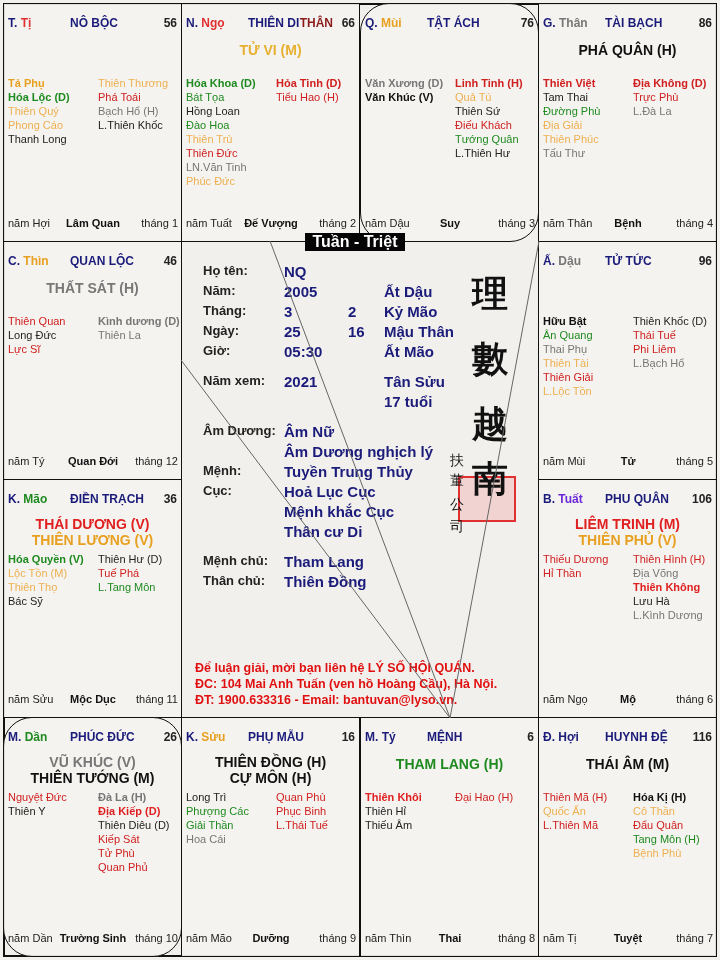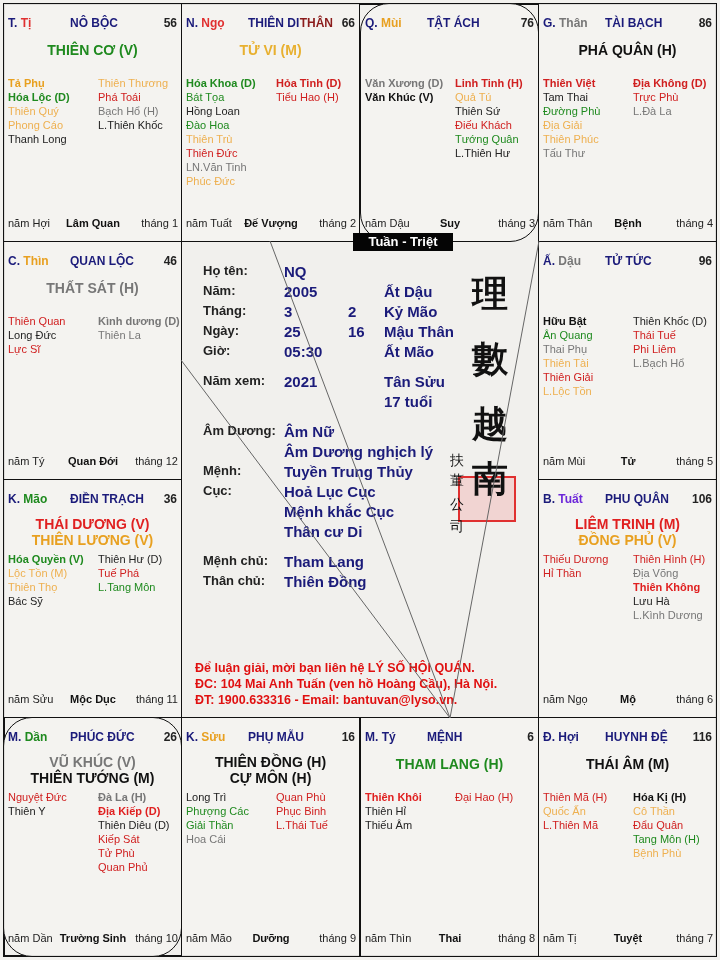--- a/index.html
+++ b/index.html
@@ -19,39 +19,38 @@
   .star { white-space: nowrap; }
   .b { font-weight: bold; }
   .ftr { position: absolute; bottom: 10px; left: 4px; right: 3px; font-size: 11px; height: 14px; }
   .ftr .y { position: absolute; left: 0; color: #222; }
   .ftr .s { position: absolute; left: 0; right: 0; text-align: center; font-weight: bold; color: #111; }
   .ftr .m { position: absolute; right: 0; color: #222; }
   #center { position: absolute; left: 181px; top: 241px; width: 358px; height: 477px; }
   .lbl { position: absolute; font-size: 13px; font-weight: bold; color: #222; }
   .val { position: absolute; font-size: 15px; font-weight: bold; color: #1b1b7a; white-space: nowrap; }
   .notice { position: absolute; left: 14px; font-size: 12.5px; font-weight: bold; color: #e01010; white-space: nowrap; }
-  #tuan { position: absolute; left: 305px; top: 233px; width: 100px; height: 18px; background: #050505; color: #fff; font-size: 13px; font-weight: bold; text-align: center; line-height: 18px; margin-left: 48px; }
+  #tuan { position: absolute; left: 305px; top: 233px; width: 100px; height: 18px; background: #050505; color: #fff; font-size: 16px; font-weight: bold; text-align: center; line-height: 18px; }
   .calli { position: absolute; font-family: "DejaVu Serif", serif; font-size: 36px; font-weight: bold; color: #111; }
   .small-calli { position: absolute; font-family: "DejaVu Serif", serif; font-size: 14px; color: #111; }
   .seal { position: absolute; left: 458px; top: 476px; width: 58px; height: 46px; border: 2px solid #e03030; background: rgba(240,160,160,0.35); }
   svg.lines { position: absolute; left: 0; top: 0; }
 </style>
 </head>
 <body>
 
 <div id="chart"></div>
 
 <div id="cells">
     <div class="cell" style="left: 3px; top: 3px; width: 179px; height: 239px;">
       <div class="hdr">
       <span class="can"><span>T.</span> <span style="color:#e03030">Tị</span></span>
       <span class="name">NÔ BỘC</span>
         <span class="num">56</span>
       </div>
-      <div class="main" style="top:38px;color:#1f8a1f">THIÊN CƠ (V)</div>
       <div class="stars" style="top:72px">
         <div class="col l">
           <div class="star b" style="color:#e8a020">Tả Phụ</div>
           <div class="star b" style="color:#1f8a1f">Hóa Lộc (D)</div>
           <div class="star" style="color:#eeb050">Thiên Quý</div>
           <div class="star" style="color:#eeb050">Phong Cáo</div>
           <div class="star" style="color:#222">Thanh Long</div>
         </div>
         <div class="col r">
           <div class="star" style="color:#eeb050">Thiên Thương</div>
@@ -229,21 +228,21 @@
      <span class="m">tháng 11</span>
       </div>
     </div>
     <div class="cell" style="left: 538px; top: 479px; width: 179px; height: 239px;">
       <div class="hdr">
       <span class="can"><span>B.</span> <span style="color:#6d28d9">Tuất</span></span>
       <span class="name">PHU QUÂN</span>
         <span class="num">106</span>
       </div>
       <div class="main" style="top:36px;color:#e02020">LIÊM TRINH (M)</div>
-      <div class="main" style="top:52px;color:#e8a020">ĐỒNG PHỦ (V)</div>
+      <div class="main" style="top:52px;color:#e8a020">THIÊN PHỦ (V)</div>
       <div class="stars" style="top:72px">
         <div class="col l">
           <div class="star" style="color:#d02020">Thiếu Dương</div>
           <div class="star" style="color:#d02020">Hỉ Thần</div>
         </div>
         <div class="col r">
           <div class="star" style="color:#d02020">Thiên Hình (H)</div>
           <div class="star" style="color:#777">Địa Võng</div>
           <div class="star b" style="color:#e02020">Thiên Không</div>
           <div class="star" style="color:#222">Lưu Hà</div>

